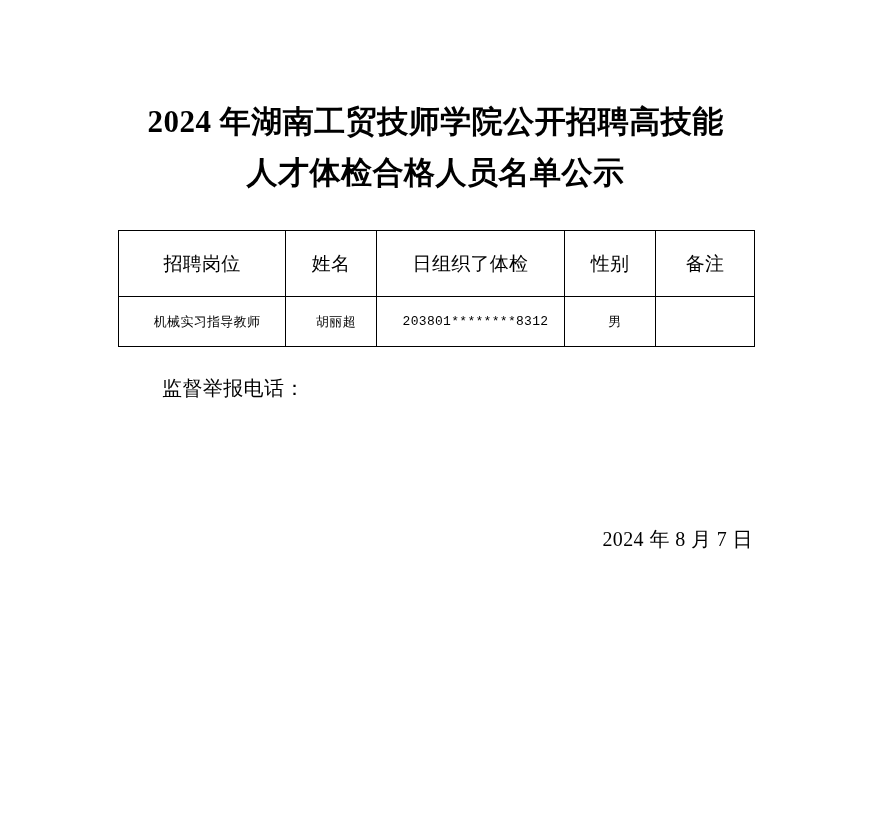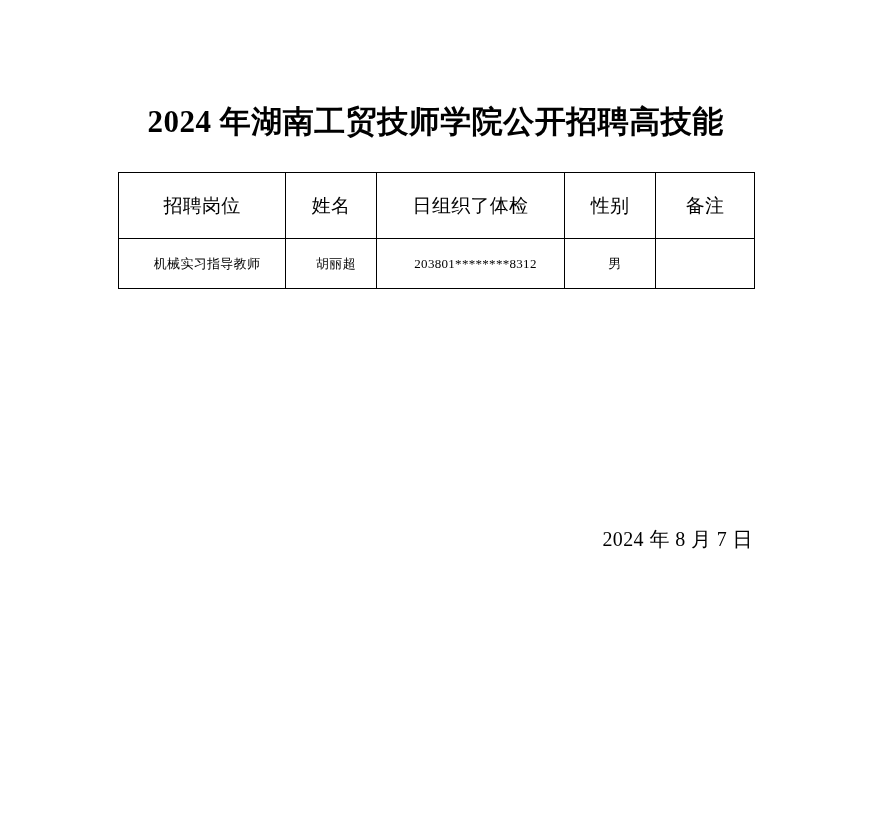--- a/index.html
+++ b/index.html
@@ -36,21 +36,22 @@
   .body-text {
     margin: 0;
     padding-top: 52px;
     font-size: 21px;
     line-height: 2.1;
     text-align: justify;
     text-indent: 46px;
     letter-spacing: 0.4px;
   }
   .tbl-wrap {
-    margin-top: 25px;
+    margin-top: 32px;
+    font-family: Liberation Mono, monospace;
   }
   table.info-table {
     border-collapse: collapse;
     width: 636px;
     table-layout: fixed;
   }
   table.info-table th,
   table.info-table td {
     border: 1px solid #000000;
     text-align: center;
@@ -99,20 +100,21 @@
     display: block;
   }
 </style>
 </head>
 <body>
 
 <div class="page">
 
   <h1 class="doc-title">
     <span class="title-line">2024 年湖南工贸技师学院公开招聘高技能</span>
+    <span class="title-line">人才体检合格人员名单公示</span>
   </h1>
 
 
   <div class="tbl-wrap">
     <table class="info-table">
       <colgroup>
         <col class="col-1">
         <col class="col-2">
         <col class="col-3">
         <col class="col-4">
@@ -133,19 +135,20 @@
           <td>胡丽超</td>
           <td>203801********8312</td>
           <td>男</td>
           <td></td>
         </tr>
       </tbody>
     </table>
   </div>
 
   <p class="contact">
+    <span>监督举报电话：</span>
   </p>
 
   <div class="signature">
     <span>2024 年 8 月 7 日</span>
   </div>
 
 </div>
 
 </body></html>

